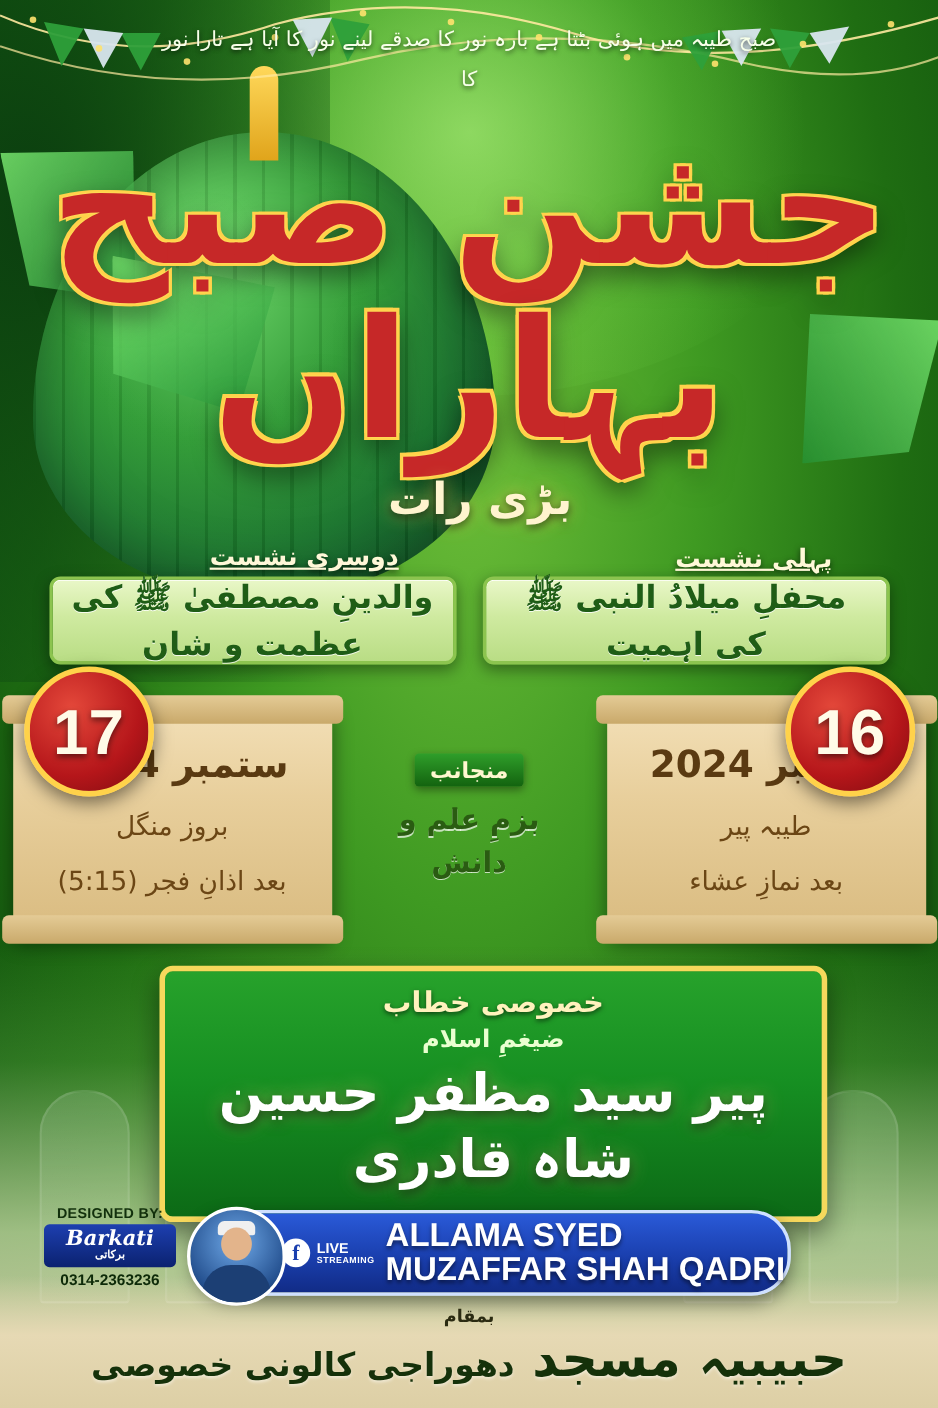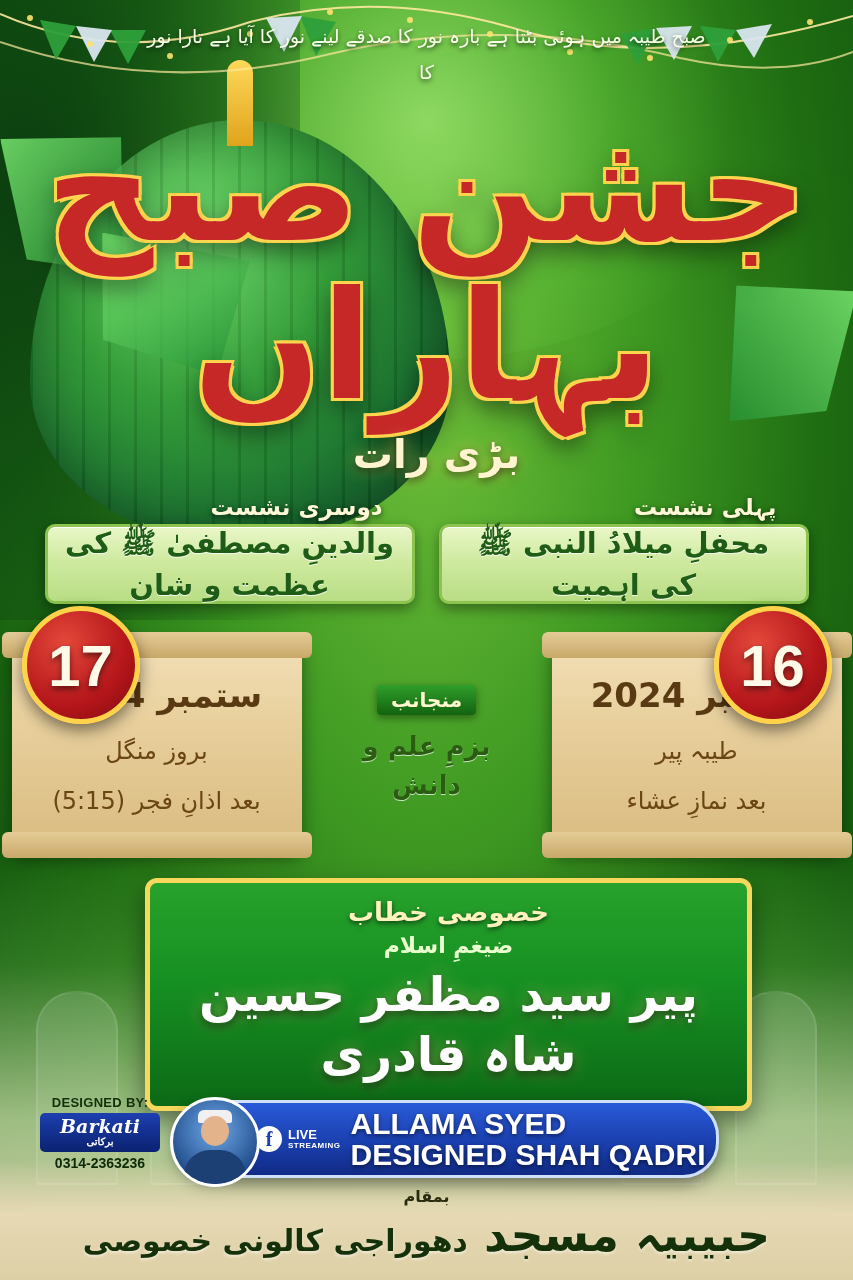--- a/index.html
+++ b/index.html
@@ -149,27 +149,28 @@
     justify-content: center;
     gap: 24px;
   }
   .session {
     position: relative;
     width: 370px;
   }
   .session-tag {
     position: absolute;
     top: -6px;
-    right: 32px;
+    right: 52px;
     font-family: "DejaVu Sans", sans-serif;
     font-size: 23px;
     font-weight: bold;
     color: #fff8d8;
     text-shadow: 0 2px 6px rgba(0,0,0,.7);
     direction: rtl;
+    text-decoration: underline;
   }
   .session-bar {
     margin-top: 24px;
     height: 74px;
     border-radius: 10px;
     background: linear-gradient(to bottom, #e9f7c8 0%, #cfeaa0 45%, #b9dd85 100%);
     border: 3px solid #8cc44f;
     box-shadow: 0 5px 14px rgba(0,0,0,.4), inset 0 1px 0 #fff;
     display: flex;
     align-items: center;
@@ -600,21 +601,21 @@
     </div>
     <div class="fb-chip">
       <div class="fb-circle">f</div>
       <div class="live-label">
         <span>LIVE</span>
         <small>STREAMING</small>
       </div>
     </div>
     <div>
       <div class="live-name">ALLAMA SYED</div>
-      <div class="live-name">DESIGNED SHAH QADRI</div>
+      <div class="live-name">MUZAFFAR SHAH QADRI</div>
     </div>
   </div>
 
   <div class="venue">
     <div class="venue-crest">بمقام</div>
     <div class="venue-text">
       <span>حبیبیہ مسجد</span>
       <span class="small">دھوراجی کالونی خصوصی</span>
     </div>
   </div>

